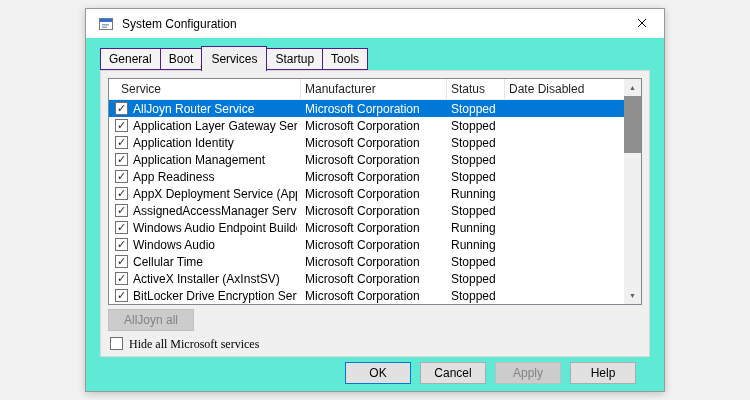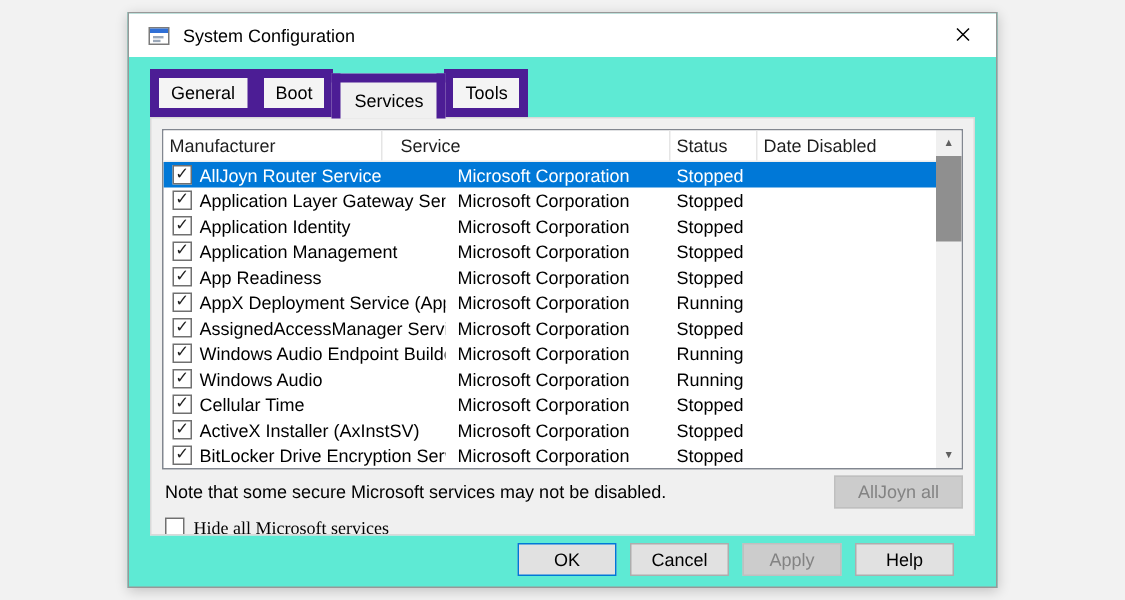--- a/index.html
+++ b/index.html
@@ -22,21 +22,21 @@
 
   
   .titlebar { flex: 0 0 29px; height: 29px; background: #ffffff; display: flex; align-items: center; padding-left: 12px; }
   .app-icon { width: 16px; height: 16px; margin-right: 8px; flex: 0 0 16px; }
   .app-icon svg { display: block; }
   .title { font-size: 12px; color: #000; }
   .close-btn { margin-left: auto; width: 45px; height: 29px; border: 0; background: transparent; display: flex; align-items: center; justify-content: center; padding: 0; }
 
   
   .tabs { display: flex; align-items: flex-end; margin: 8px 14px 0; position: relative; z-index: 2; }
-  .tab { font-size: 12px; color: #000; background: #f4f4f4; border: 6px solid #4c1d95; padding: 3px 8px; white-space: nowrap; position: relative; }
+  .tab { font-size: 12px; color: #000; background: #f4f4f4; border: 1px solid #4c1d95; padding: 3px 8px; white-space: nowrap; position: relative; }
   .tab:not(:first-child) { margin-left: -1px; }
   .tab.active { background: #f0f0f0; margin-bottom: -1px; border-bottom: none; padding: 5px 9px 5px; z-index: 3; }
 
   
   .tabpage { flex: 1 1 auto; margin: 0 14px; border: 1px solid #d9d9d9; background: #f0f0f0; padding: 7px; display: flex; flex-direction: column; min-height: 0; overflow: hidden; }
 
   
   .listview { flex: 0 0 227px; height: 227px; border: 1px solid #828790; background: #fff; display: flex; }
   .lv-main { flex: 1 1 auto; display: flex; flex-direction: column; min-width: 0; }
   .lv-header { flex: 0 0 21px; display: flex; background: #fff; border-bottom: 1px solid #ededed; }
@@ -100,30 +100,31 @@
               <path d="M1 1 L9 9 M9 1 L1 9" stroke="#000" stroke-width="1" fill="none"></path>
             </svg>
         </span>
       </button>
     </div>
 
     <div class="tabs">
       <div class="tab">General</div>
       <div class="tab">Boot</div>
       <div class="tab active">Services</div>
+      <div class="tab">Startup</div>
       <div class="tab">Tools</div>
     </div>
 
     <div class="tabpage">
 
       <div class="listview">
         <div class="lv-main">
           <div class="lv-header">
+            <span class="hcell c-service">Service</span>
             <span class="hcell c-manu">Manufacturer</span>
-            <span class="hcell c-service">Service</span>
             <span class="hcell c-status">Status</span>
             <span class="hcell c-date">Date Disabled</span>
           </div>
           <div class="lv-body">
               <div class="lv-row selected">
                 <span class="cell c-service svc">
                   <span class="cb">✓</span>
                   <span class="svc-name">AllJoyn Router Service</span>
                 </span>
                 <span class="cell c-manu">Microsoft Corporation</span>
@@ -234,21 +235,20 @@
         <div class="scrollbar">
           <div class="sb-btn">▲</div>
           <div class="sb-track">
             <div class="sb-thumb"></div>
           </div>
           <div class="sb-btn">▼</div>
         </div>
       </div>
 
       <div class="note-row">
-        <span class="note">Note that some secure Microsoft services may not be disabled.</span>
         <div class="side-buttons">
           <button class="btn wide disabled">AllJoyn all</button>
         </div>
       </div>
 
       <div class="hide-row">
         <span class="cb"></span>
         <span class="hide-label">Hide all Microsoft services</span>
       </div>
 

